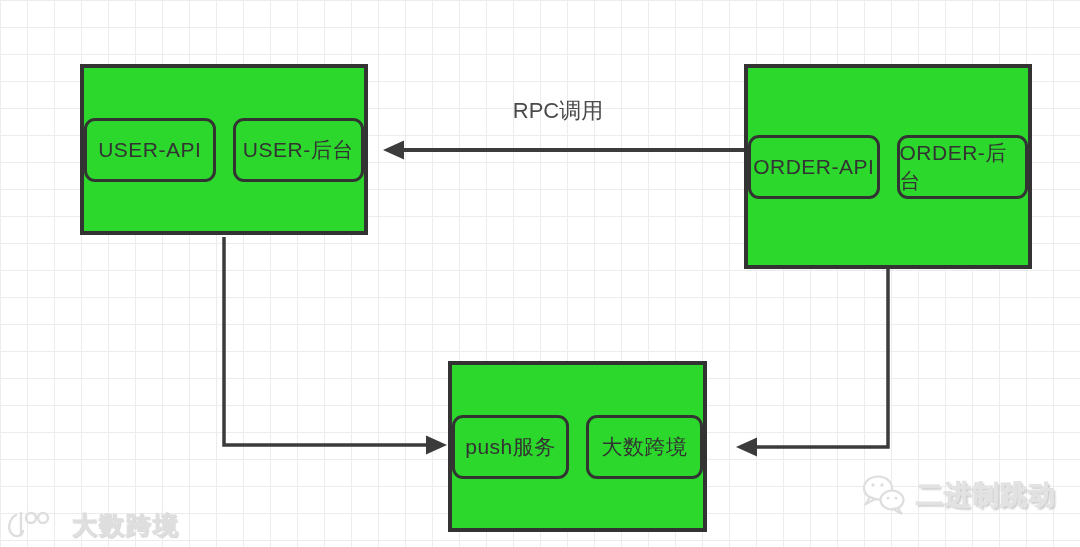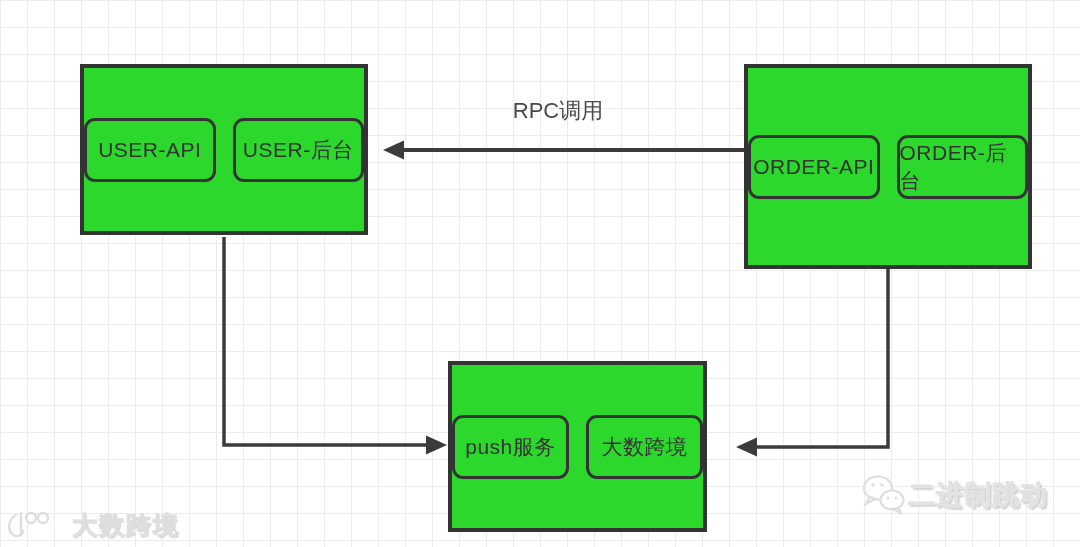--- a/index.html
+++ b/index.html
@@ -52,21 +52,21 @@
   }
 
   .wm{position:absolute;display:flex;align-items:center;user-select:none;}
   .wm svg{flex:0 0 auto;}
   #wm-left{left:5px;bottom:5px;gap:21px;}
   #wm-left .wm-text{
     font-size:25px;font-weight:bold;letter-spacing:2px;
     color:#F4F4F4;-webkit-text-stroke:1px #DEDEDE;
     text-shadow:1px 1px 1px #CFCFCF;
   }
-  #wm-right{left:860px;top:474px;gap:0;}
+  #wm-right{left:860px;top:474px;gap:8px;}
   #wm-right .wm-text{
     font-size:27px;font-weight:bold;letter-spacing:1px;
     color:#FAFAFA;-webkit-text-stroke:1px #E2E2E2;
     text-shadow:2px 2px 2px #C9C9C9;
   }
   .wm-stroke{stroke:#DEDEDE;fill:none;stroke-width:2.4;stroke-linecap:round;}
   .wm-dot{fill:#DEDEDE;stroke:none;}
   .wm-bubble{fill:#FFFFFF;stroke:#DEDEDE;stroke-width:2.2;}
 </style>
 </head>

